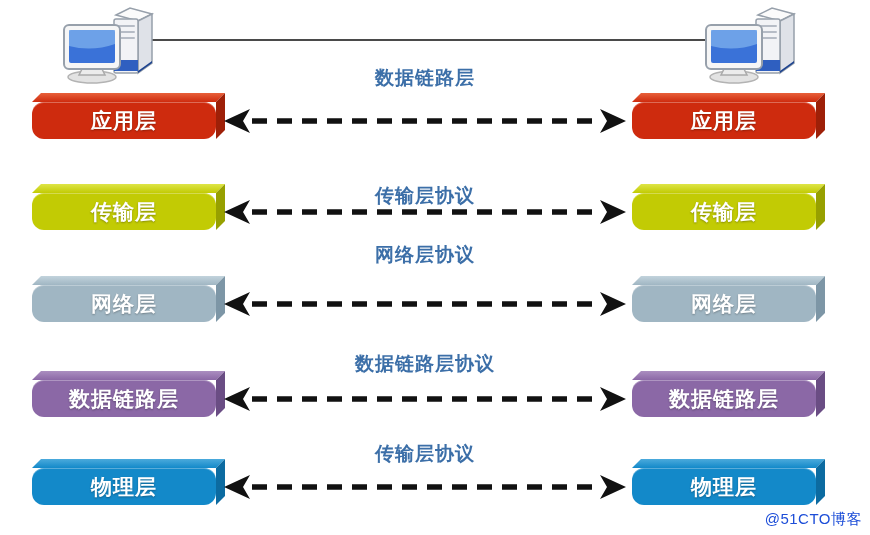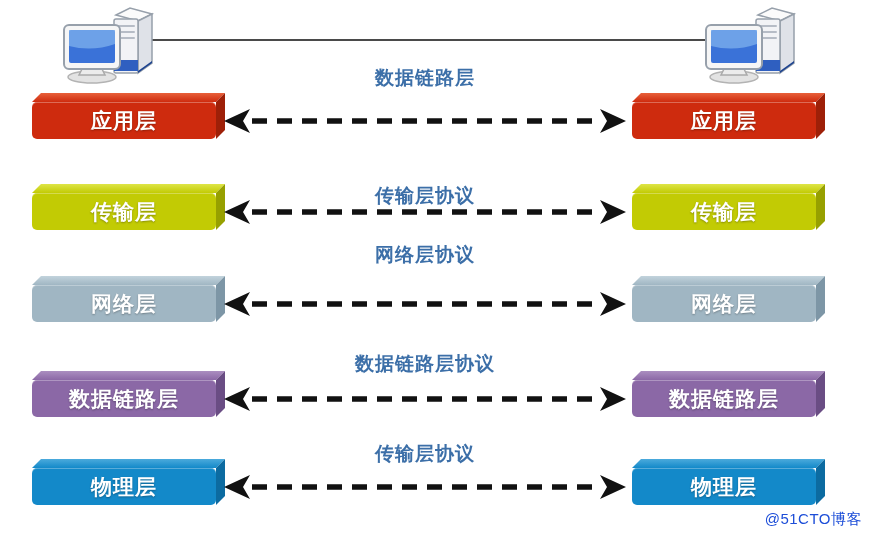--- a/index.html
+++ b/index.html
@@ -31,21 +31,21 @@
   .computer.left  { left: 58px; }
   .computer.right { left: 700px; }
 
   .layer-row { position: absolute; left: 0; width: 870px; height: 0; }
 
   .bar {
     position: absolute;
     height: 37px;
     background: var(--c);
     box-shadow: inset 0 1px 0 rgba(255,255,255,.3);
-    border-radius: 5px;
+    border-radius: 12px;
     display: flex;
     align-items: center;
     justify-content: center;
   }
   .bar::before {
     content: "";
     position: absolute;
     left: 0; top: -9px;
     width: 100%; height: 9px;
     background: linear-gradient(to bottom, var(--cl), var(--c));

